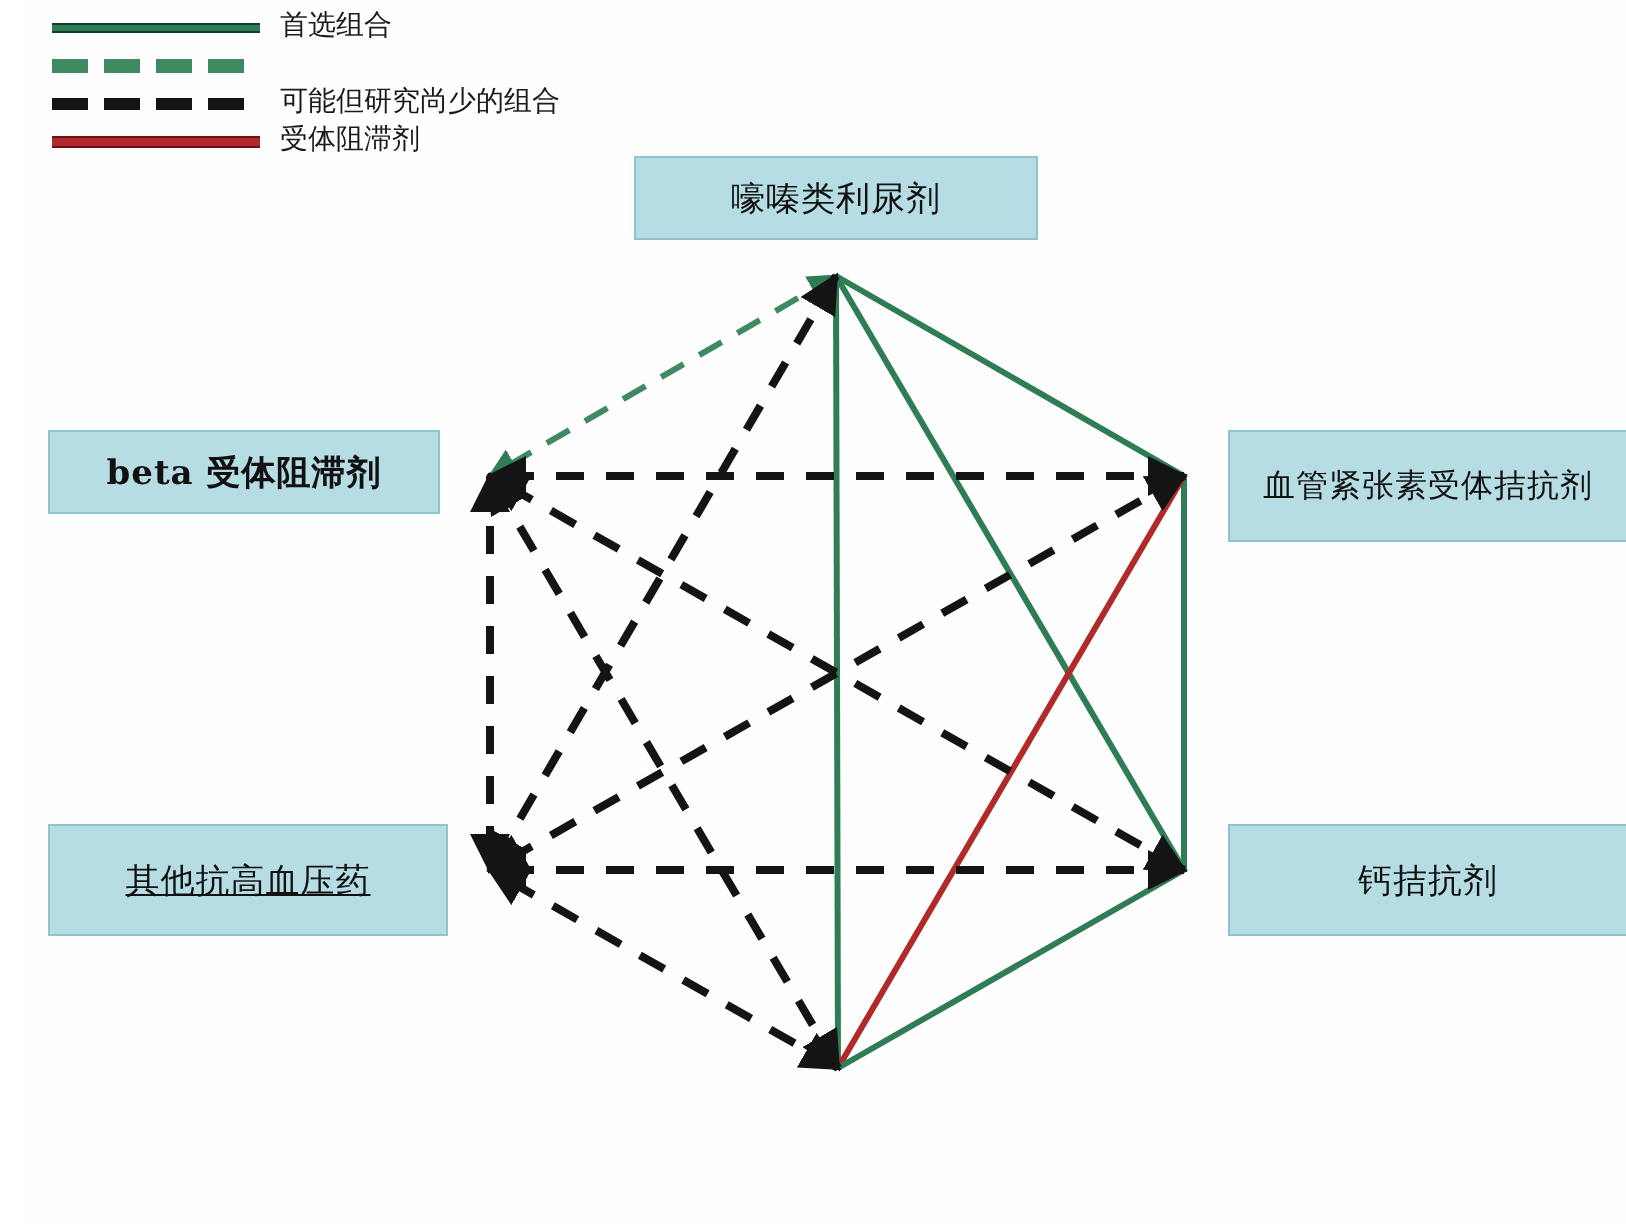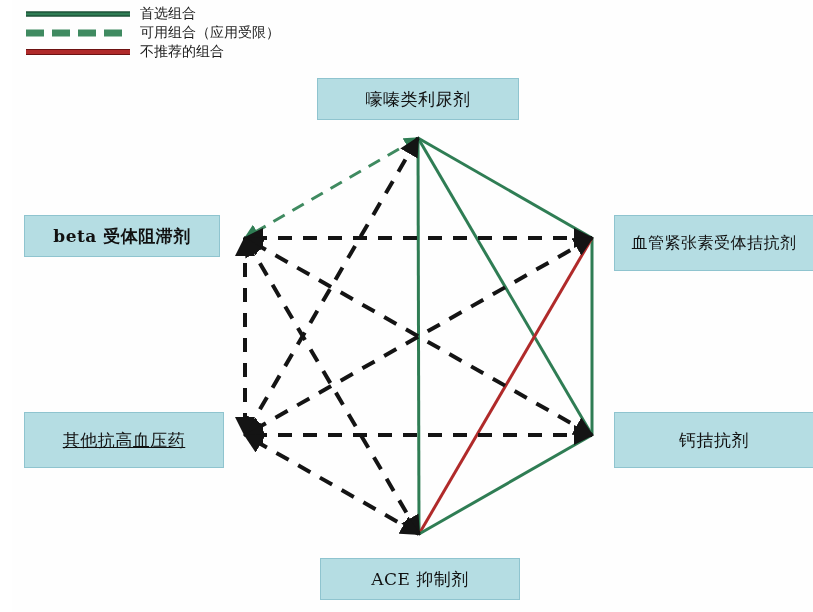--- a/index.html
+++ b/index.html
@@ -122,29 +122,34 @@
       <span class="legend-swatch sw-solid-green">
           <span class="bar"></span>
         </span>
       <span class="legend-label">首选组合</span>
     </div>
 
     <div class="legend-row">
       <span class="legend-swatch sw-dash-green">
           <span class="bar"></span>
         </span>
-      <span class="legend-label">可用组合（应用受限）</span>
-    </div>
-
+    </div>
+
+    <div class="legend-row">
+      <span class="legend-swatch sw-dash-black">
+          <span class="bar"></span>
+        </span>
+      <span class="legend-label">可能但研究尚少的组合</span>
+    </div>
 
     <div class="legend-row">
       <span class="legend-swatch sw-solid-red">
           <span class="bar"></span>
         </span>
-      <span class="legend-label">不推荐的组合</span>
+      <span class="legend-label">受体阻滞剂</span>
     </div>
 
   </div>
 
   <svg id="graph" viewBox="0 0 813 612" xmlns="http://www.w3.org/2000/svg">
     <defs>
       <marker id="arrow-black" viewBox="0 0 10 10" refX="9" refY="5" markerWidth="5" markerHeight="5" orient="auto-start-reverse">
         <path d="M 0 0 L 10 5 L 0 10 z" fill="#141414"></path>
       </marker>
       <marker id="arrow-green" viewBox="0 0 10 10" refX="9" refY="5" markerWidth="5" markerHeight="5" orient="auto-start-reverse">
@@ -175,23 +180,20 @@
   </div>
 
   <div class="node-box" id="node-thiazide">
     <span>嚎嗪类利尿剂</span>
   </div>
 
   <div class="node-box" id="node-ccb">
     <span>钙拮抗剂</span>
   </div>
 
-  <div class="node-box" id="node-ace">
-    <span>ACE 抑制剂</span>
-  </div>
 
   <div class="node-box" id="node-other">
     <span>其他抗高血压药</span>
   </div>
 
   <div class="node-box" id="node-beta">
     <span>beta 受体阻滞剂</span>
   </div>
 
 </div>

